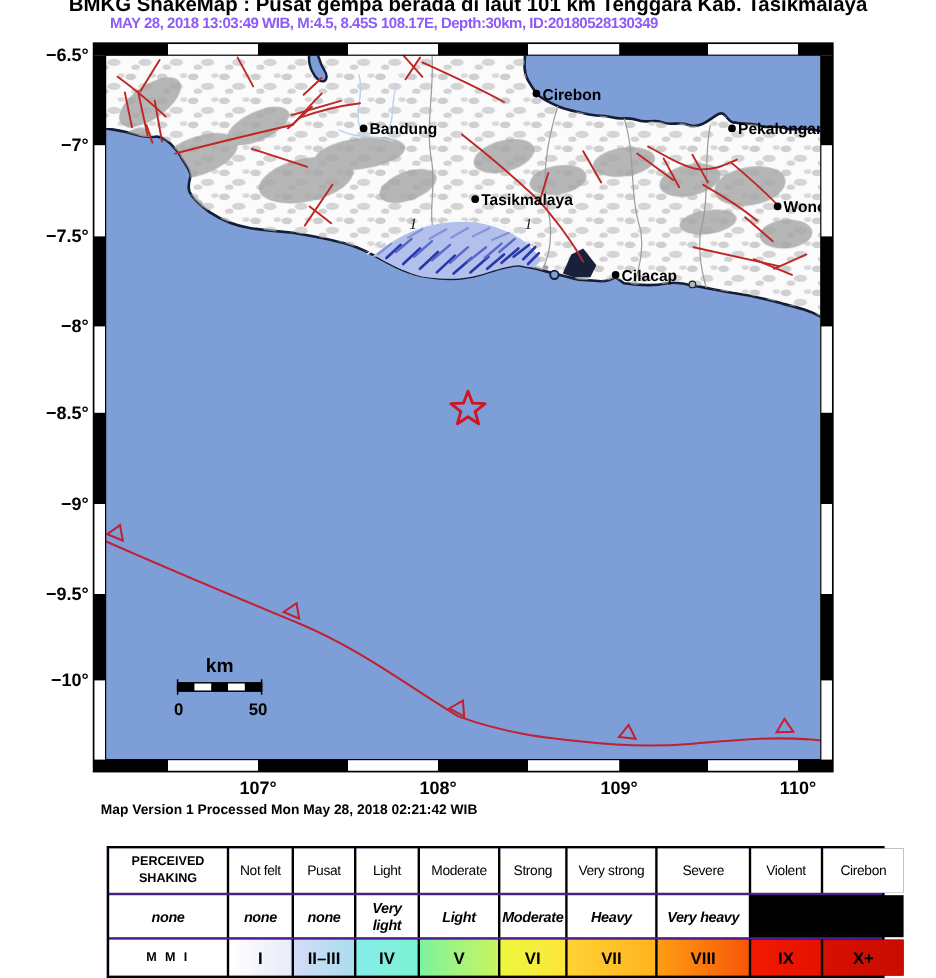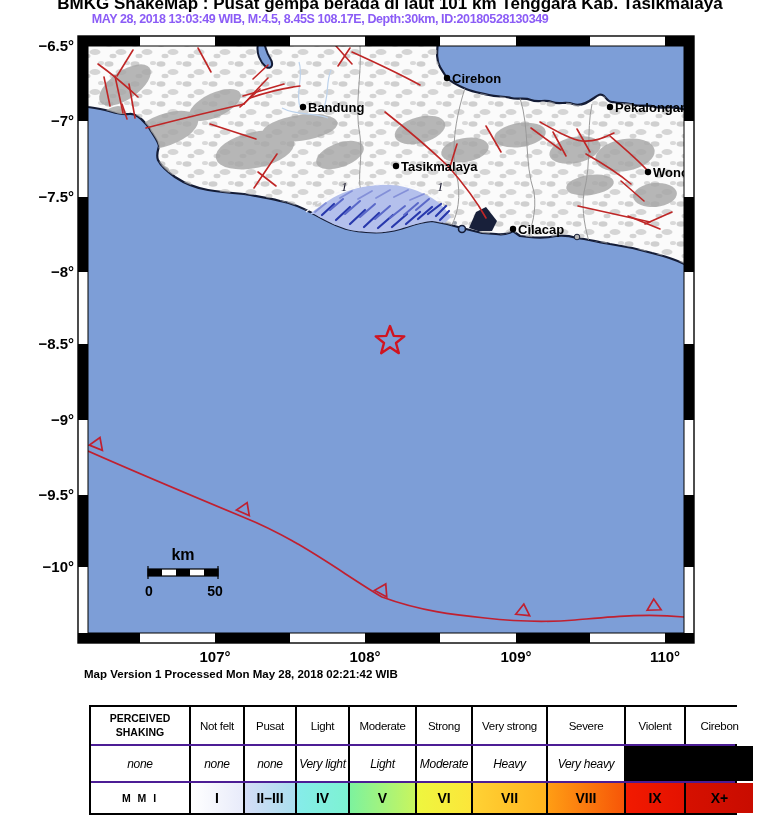--- a/index.html
+++ b/index.html
@@ -21,21 +21,21 @@
   
   #legend{position:absolute;left:65px;top:705px;display:grid;row-gap:2px;
           background:#4c1d95;border:2px solid #000;width:644px;margin-left:24px;}
   .trow{display:grid;column-gap:2px;background:#000;
         grid-template-columns:98px 52px 50px 51px 65px 54px 73px 76px 58px 67px;}
   .trow.r1{height:37px;} .trow.r2{height:35px;} .trow.r3{height:30px;}
   .tcell{background:#fff;display:flex;align-items:center;justify-content:center;
          text-align:center;overflow:hidden;}
   .hdr{font-size:10.5px;font-weight:bold;white-space:pre-line;line-height:1.25;}
   .shaking{font-size:11.5px;font-weight:normal;letter-spacing:-0.3px;}
-  .damage{font-size:12px;font-weight:normal;font-style:italic;letter-spacing:-0.3px;}
+  .damage{font-size:12px;font-weight:bold;font-style:italic;letter-spacing:-0.3px;}
   .mmi{font-size:14px;font-weight:bold;}
   .mmi-label{font-size:10.5px;font-weight:bold;letter-spacing:2px;}
 </style>
 </head>
 <body>
 <div id="page">
 
 <div class="title1">BMKG ShakeMap : Pusat gempa berada di laut 101 km Tenggara Kab. Tasikmalaya</div>
 <div class="title2">MAY 28, 2018 13:03:49 WIB, M:4.5, 8.45S 108.17E, Depth:30km, ID:20180528130349</div>
 

